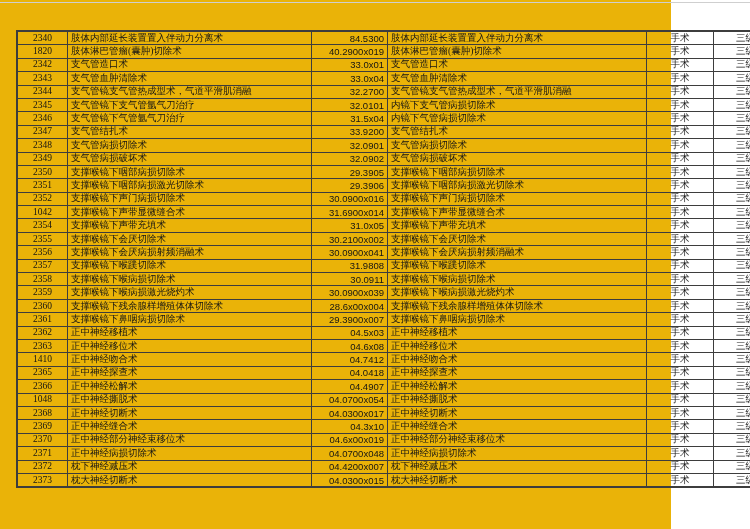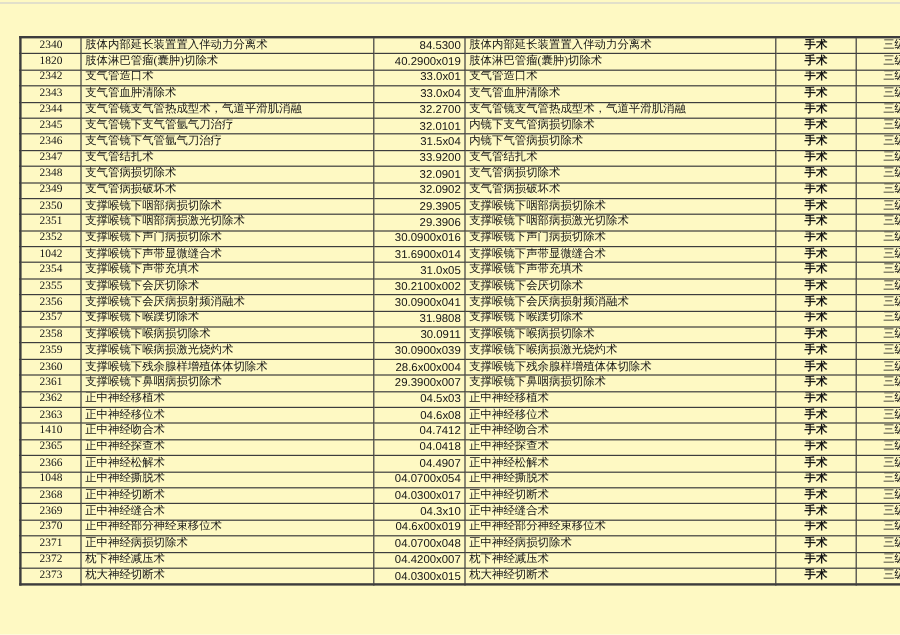--- a/index.html
+++ b/index.html
@@ -5,23 +5,23 @@
   html, body {
     margin: 0;
     padding: 0;
     width: 750px;
     height: 529px;
     background: #ffffff;
     overflow: hidden;
   }
   .page {
     position: relative;
-    width: 750px;
+    width: 671px;
     height: 529px;
-    background: #fef9c3;
+    background: #eab308;
     font-family: "Liberation Serif", serif;
   }
   .top-rule {
     position: absolute;
     top: 2px;
     left: 0;
     width: 750px;
     height: 1px;
     background: #cfcfcf;
   }
@@ -53,21 +53,21 @@
   }
   td.col-name  { width: 237px; text-align: left; }
   td.col-code  {
     width: 69px;
     text-align: right;
     font-family: "Liberation Sans", sans-serif;
     font-size: 10px;
     padding-left: 2px;
   }
   td.col-name2 { width: 252px; text-align: left; }
-  td.col-type  { width: 60px; text-align: center; font-weight: bold; }
+  td.col-type  { width: 60px; text-align: center; }
   td.col-level { width: 57px; text-align: center; }
 </style>
 </head>
 <body>
 
 <div class="page">
   <div class="top-rule"></div>
   <table class="proc">
     <tbody id="table-body">
         <tr>

